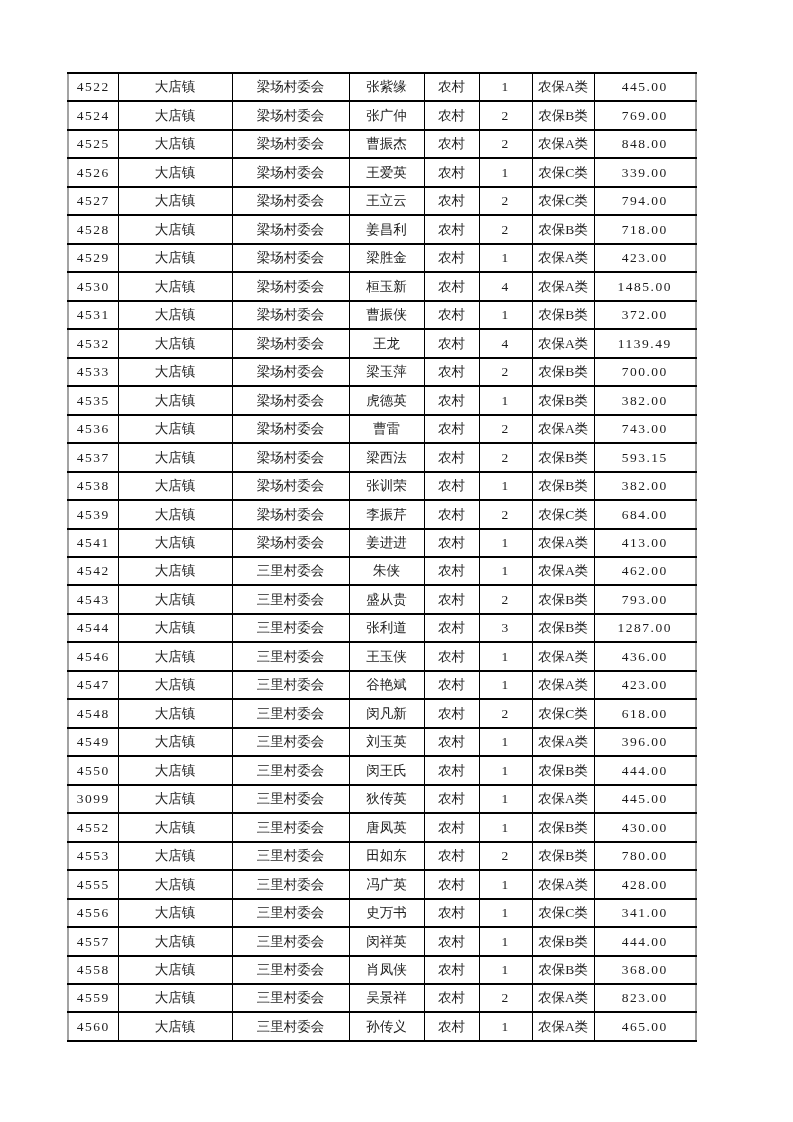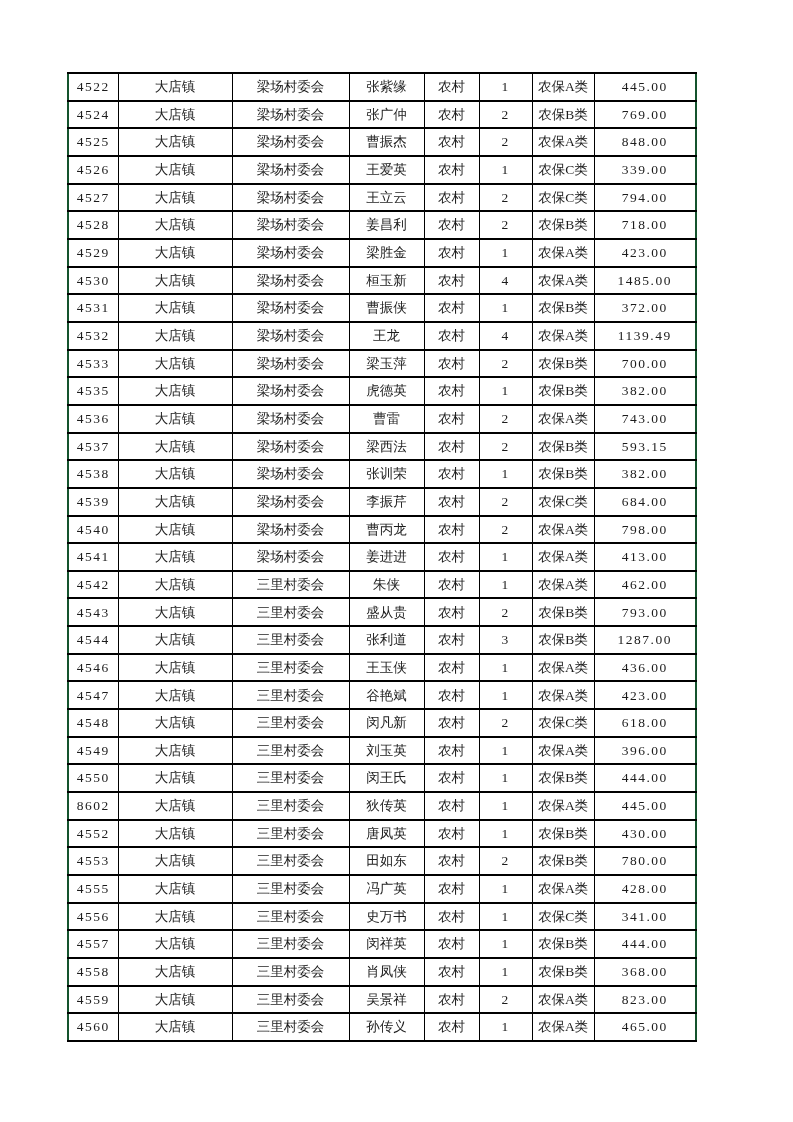--- a/index.html
+++ b/index.html
@@ -22,21 +22,21 @@
     left: 67px;
     top: 72px;
     width: 628px;
     height: 970px;
   }
   table.records {
     width: 100%;
     height: 100%;
     border-collapse: collapse;
     table-layout: fixed;
-    border: 2px solid #14532d;
+    border: 2px solid #a3a3a3;
   }
   table.records td {
     border-left: 1px solid #000;
     border-right: 1px solid #000;
     border-top: 2px solid #000;
     border-bottom: 2px solid #000;
     text-align: center;
     vertical-align: middle;
     font-size: 13.5px;
     line-height: 1;
@@ -229,30 +229,20 @@
             <td class="c-id">4539</td>
             <td class="c-town">大店镇</td>
             <td class="c-village">梁场村委会</td>
             <td class="c-name">李振芹</td>
             <td class="c-residence">农村</td>
             <td class="c-count">2</td>
             <td class="c-type">农保C类</td>
             <td class="c-amount">684.00</td>
           </tr>
           <tr>
-            <td class="c-id">4540</td>
-            <td class="c-town">大店镇</td>
-            <td class="c-village">梁场村委会</td>
-            <td class="c-name">曹丙龙</td>
-            <td class="c-residence">农村</td>
-            <td class="c-count">2</td>
-            <td class="c-type">农保A类</td>
-            <td class="c-amount">798.00</td>
-          </tr>
-          <tr>
             <td class="c-id">4541</td>
             <td class="c-town">大店镇</td>
             <td class="c-village">梁场村委会</td>
             <td class="c-name">姜进进</td>
             <td class="c-residence">农村</td>
             <td class="c-count">1</td>
             <td class="c-type">农保A类</td>
             <td class="c-amount">413.00</td>
           </tr>
           <tr>
@@ -329,21 +319,21 @@
             <td class="c-id">4550</td>
             <td class="c-town">大店镇</td>
             <td class="c-village">三里村委会</td>
             <td class="c-name">闵王氏</td>
             <td class="c-residence">农村</td>
             <td class="c-count">1</td>
             <td class="c-type">农保B类</td>
             <td class="c-amount">444.00</td>
           </tr>
           <tr>
-            <td class="c-id">8602</td>
+            <td class="c-id">3099</td>
             <td class="c-town">大店镇</td>
             <td class="c-village">三里村委会</td>
             <td class="c-name">狄传英</td>
             <td class="c-residence">农村</td>
             <td class="c-count">1</td>
             <td class="c-type">农保A类</td>
             <td class="c-amount">445.00</td>
           </tr>
           <tr>
             <td class="c-id">4552</td>

